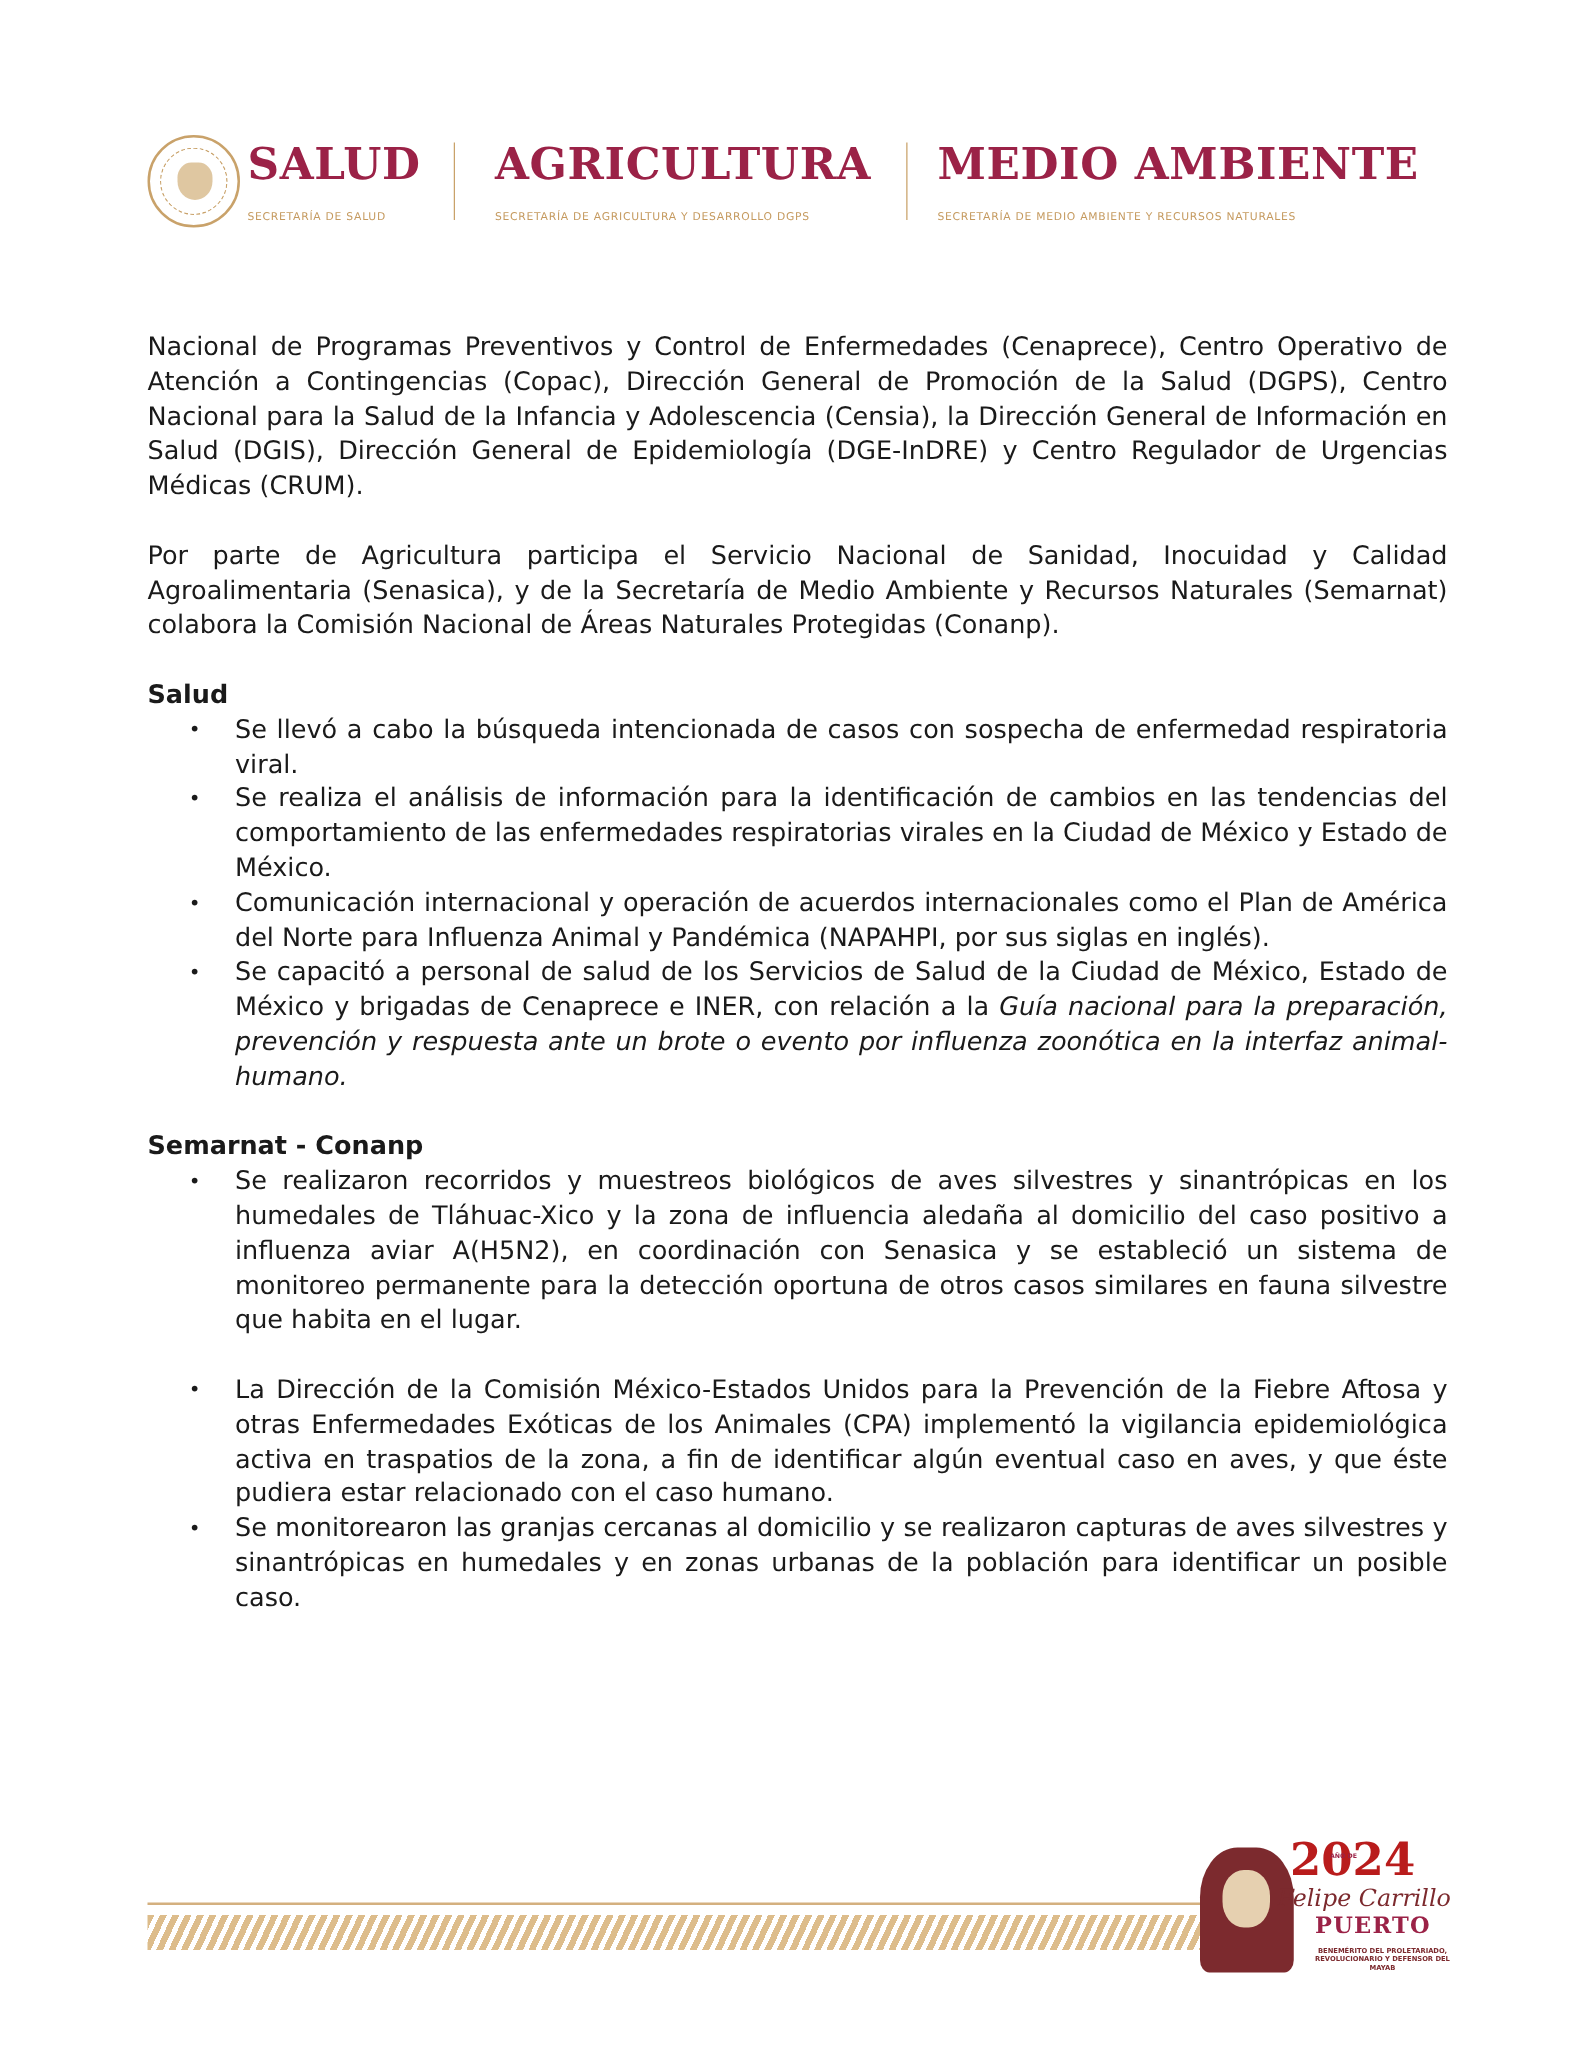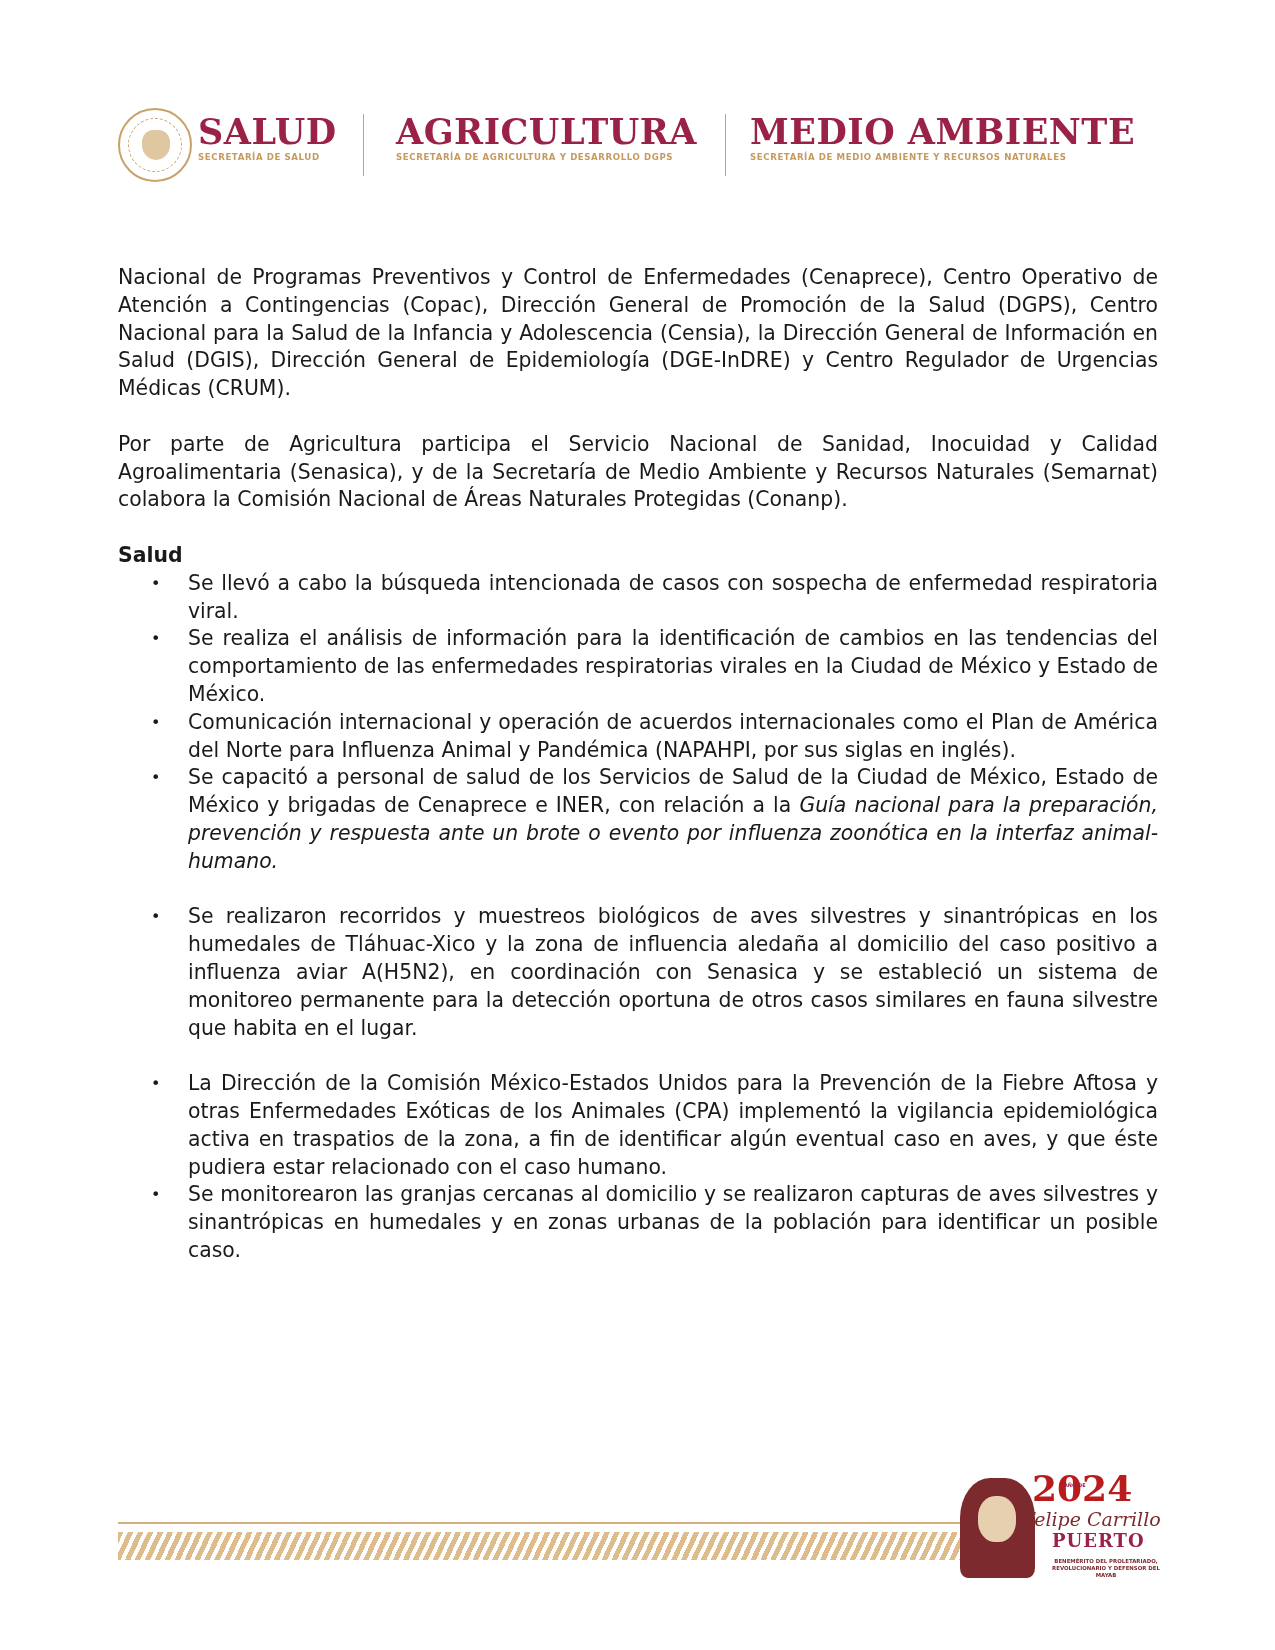--- a/index.html
+++ b/index.html
@@ -10,22 +10,22 @@
   .header { position:absolute; top:108px; left:118px; width:1050px; height:80px; }
   .seal { position:absolute; left:0; top:0; width:74px; height:74px; border-radius:50%;
           border:2px solid #c9a26a; box-sizing:border-box; }
   .seal::before { content:""; position:absolute; inset:8px; border-radius:50%;
           border:1px dashed #c9a26a; }
   .seal::after { content:""; position:absolute; left:22px; top:20px; width:28px; height:30px;
           border-radius:40% 40% 50% 50%; background:#d7b98a; opacity:.8; }
   .brand { position:absolute; top:4px; }
   .brand .big { font-family:"DejaVu Serif", "Liberation Serif", serif; font-weight:bold;
           color:#9b2247; font-size:35px; letter-spacing:0.5px; line-height:40px; white-space:nowrap; }
-  .brand .small { font-family:"DejaVu Sans", sans-serif; font-weight:bold; color:#c59a5f;
-          font-size:8.6px; letter-spacing:0.6px; margin-top:0; white-space:nowrap; }
+  .brand .small { font-family:"DejaVu Sans", sans-serif; font-weight:normal; color:#c59a5f;
+          font-size:8.6px; letter-spacing:0.6px; margin-top:17px; white-space:nowrap; }
   .b-salud { left:80px; }
   .b-agri { left:278px; }
   .b-medio { left:632px; }
   .vdiv { position:absolute; top:6px; width:1px; height:62px; background:#c9a26a; }
   .d1 { left:245px; } .d2 { left:607px; }
 
   
   .content { position:absolute; left:118px; top:264px; width:1040px; font-size:20.4px;
              line-height:27.8px; }
   .content p { margin:0 0 27.8px 0; text-align:justify; }
@@ -80,20 +80,21 @@
   <p>Por parte de Agricultura participa el Servicio Nacional de Sanidad, Inocuidad y Calidad Agroalimentaria (Senasica), y de la Secretaría de Medio Ambiente y Recursos Naturales (Semarnat) colabora la Comisión Nacional de Áreas Naturales Protegidas (Conanp).</p>
 
   <h3>Salud</h3>
   <ul>
     <li><span class="bullet">•</span><span>Se llevó a cabo la búsqueda intencionada de casos con sospecha de enfermedad respiratoria viral.</span></li>
     <li><span class="bullet">•</span><span>Se realiza el análisis de información para la identificación de cambios en las tendencias del comportamiento de las enfermedades respiratorias virales en la Ciudad de México y Estado de México.</span></li>
     <li><span class="bullet">•</span><span>Comunicación internacional y operación de acuerdos internacionales como el Plan de América del Norte para Influenza Animal y Pandémica (NAPAHPI, por sus siglas en inglés).</span></li>
     <li><span class="bullet">•</span><span>Se capacitó a personal de salud de los Servicios de Salud de la Ciudad de México, Estado de México y brigadas de Cenaprece e INER, con relación a la </span><span class="it">Guía nacional para la preparación, prevención y respuesta ante un brote o evento por influenza zoonótica en la interfaz animal-humano.</span></li>
   </ul>
 
+  <h3>Semarnat - Conanp</h3>
   <ul>
     <li><span class="bullet">•</span><span>Se realizaron recorridos y muestreos biológicos de aves silvestres y sinantrópicas en los humedales de Tláhuac-Xico y la zona de influencia aledaña al domicilio del caso positivo a influenza aviar A(H5N2), en coordinación con Senasica y se estableció un sistema de monitoreo permanente para la detección oportuna de otros casos similares en fauna silvestre que habita en el lugar.</span></li>
   </ul>
 
   <ul style="margin-bottom:0">
     <li><span class="bullet">•</span><span>La Dirección de la Comisión México-Estados Unidos para la Prevención de la Fiebre Aftosa y otras Enfermedades Exóticas de los Animales (CPA) implementó la vigilancia epidemiológica activa en traspatios de la zona, a fin de identificar algún eventual caso en aves, y que éste pudiera estar relacionado con el caso humano.</span></li>
     <li><span class="bullet">•</span><span>Se monitorearon las granjas cercanas al domicilio y se realizaron capturas de aves silvestres y sinantrópicas en humedales y en zonas urbanas de la población para identificar un posible caso.</span></li>
   </ul>
 </div>
 

